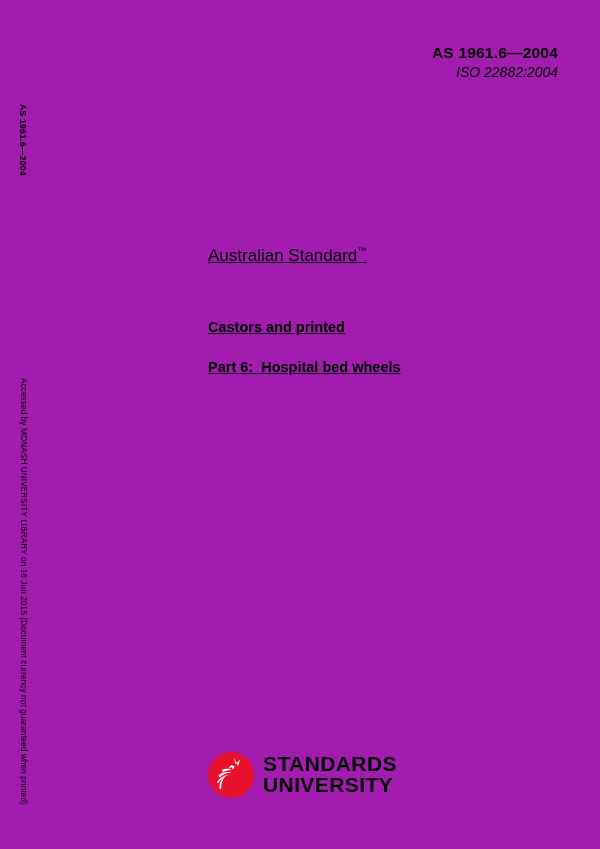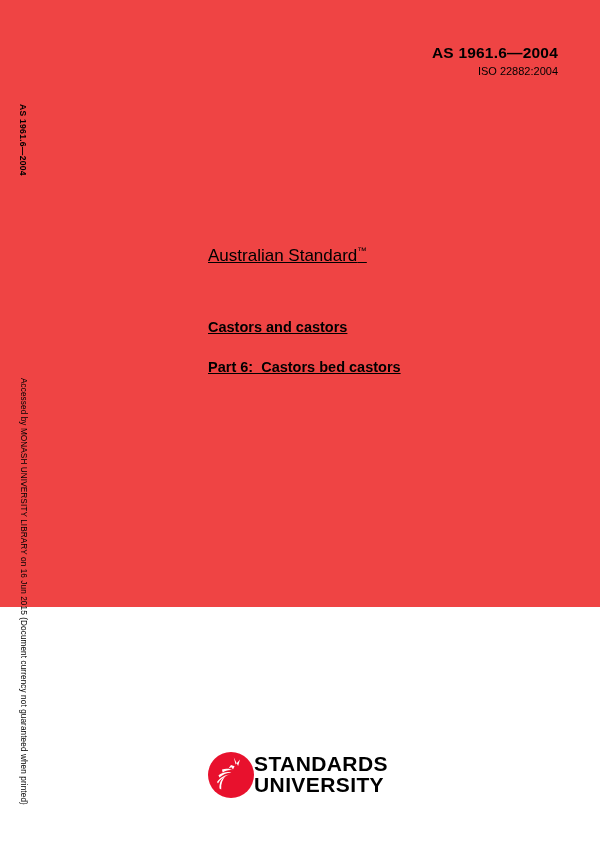--- a/index.html
+++ b/index.html
@@ -14,44 +14,45 @@
     color: #000000;
     position: relative;
     overflow: hidden;
   }
 
   .page {
     position: absolute;
     left: 0;
     top: 0;
     width: 600px;
-    height: 607px;
-    background: #ef4444;
+    height: 849px;
+    background: #a21caf;
   }
 
   
   .header-block {
     position: absolute;
     right: 42px;
     top: 44px;
     text-align: right;
   }
   .std-number {
     font-size: 15.5px;
     font-weight: bold;
     letter-spacing: 0.2px;
     line-height: 1.1;
     white-space: nowrap;
   }
   .iso-number {
-    font-size: 11px;
+    font-size: 14px;
     font-weight: normal;
     margin-top: 4px;
     line-height: 1.1;
     white-space: nowrap;
+    font-style: italic;
   }
 
   
   .spine-id {
     position: absolute;
     left: 28px;
     top: 104px;
     font-size: 8.5px;
     font-weight: bold;
     letter-spacing: 0.3px;
@@ -126,20 +127,21 @@
     height: 46px;
     border-radius: 50%;
     background: #e8112d;
   }
   .logo-mark svg {
     position: absolute;
     left: 0;
     top: 0;
   }
   .logo-text {
+    margin-left: 9px;
     line-height: 0.99;
   }
   .logo-text .l1,
   .logo-text .l2 {
     font-size: 21px;
     font-weight: bold;
     letter-spacing: 0.4px;
     display: block;
   }
 </style>
@@ -152,22 +154,22 @@
     <div class="std-number">AS 1961.6—2004</div>
     <div class="iso-number">ISO 22882:2004</div>
   </div>
 
   <div class="spine-id">AS 1961.6—2004</div>
 
   <div class="spine-access">Accessed by MONASH UNIVERSITY LIBRARY on 16 Jun 2015 (Document currency not guaranteed when printed)</div>
 
   <div class="title-block">
     <div class="doc-type"><span>Australian Standard</span><span class="tm">™</span></div>
-    <div class="doc-title">Castors and castors</div>
-    <div class="doc-part">Part 6:  Castors bed castors</div>
+    <div class="doc-title">Castors and printed</div>
+    <div class="doc-part">Part 6:  Hospital bed wheels</div>
   </div>
 
   <div class="logo-block">
     <div class="logo-mark">
       <div class="disc"></div>
       <svg width="46" height="46" viewBox="0 0 46 46">
         <g fill="#ffffff">
           <path d="M25.8 5.5 L27.6 12.6 L32.0 7.4 L30.1 13.9 Z"></path>
           <path d="M23.0 13.0 L26.6 14.2 L25.0 17.6 L23.5 15.2 L20.5 16.6 Z"></path>
           <path d="M14.0 17.5 C18.0 16.0 22.5 16.8 24.6 18.2 C21.0 17.6 17.2 18.6 14.6 20.6 Z"></path>

